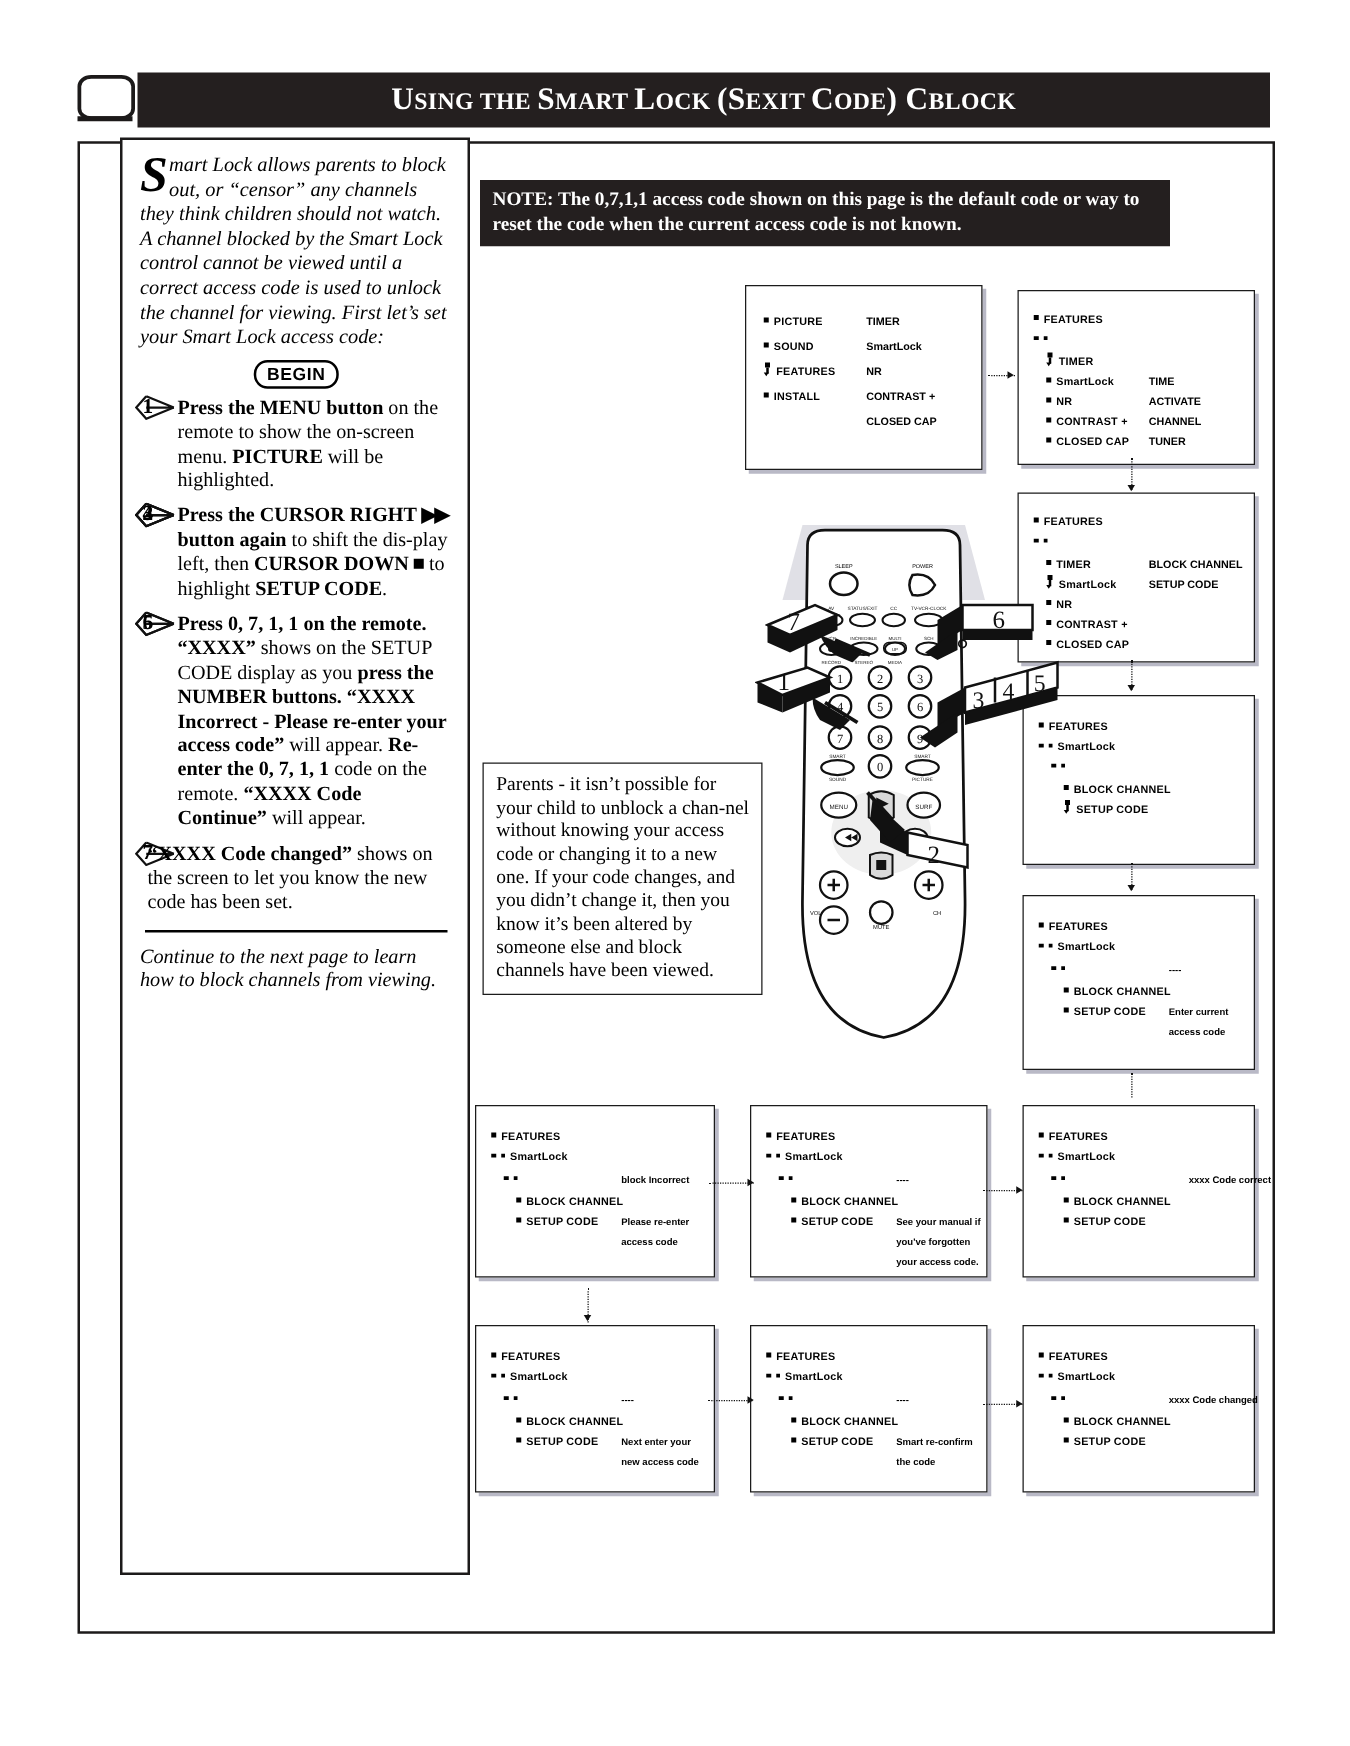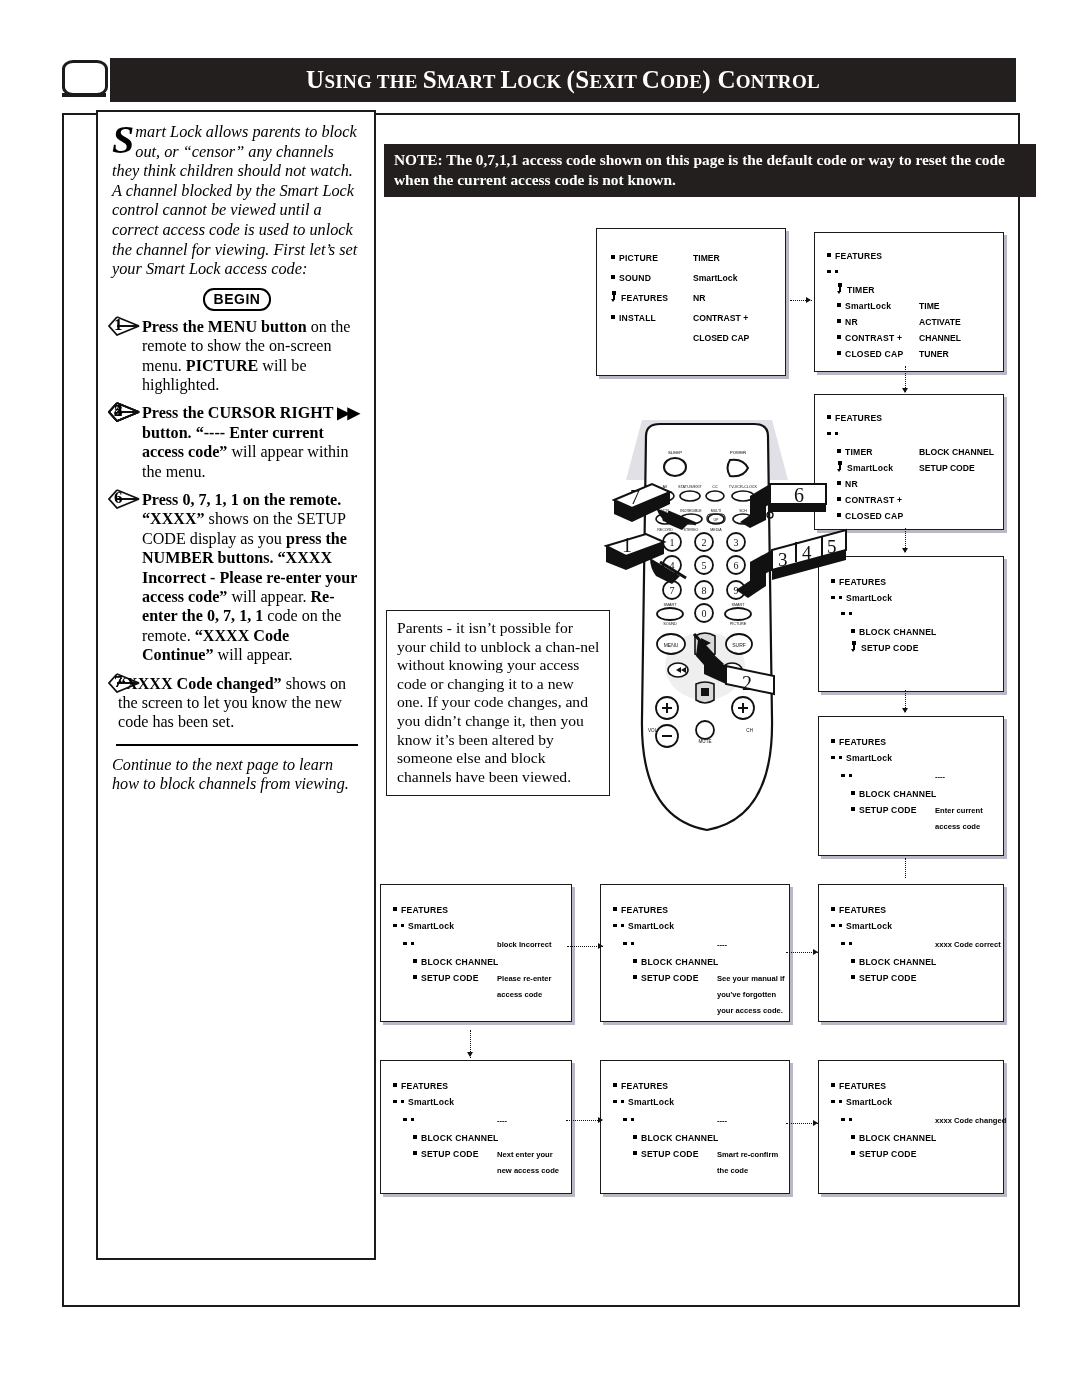--- a/index.html
+++ b/index.html
@@ -42,21 +42,21 @@
   .step .num svg{display:block;}
   .step .num span{position:absolute;left:6px;top:-1px;font-size:17px;font-weight:bold;
         font-family:"Liberation Serif",serif;}
   .step b{font-weight:bold;}
   .sq{display:inline-block;width:8px;height:8px;background:#000;vertical-align:1px;}
   .tri2{letter-spacing:-2px;}
   .hr{border:0;border-top:2px solid #000;margin:12px 4px 10px 4px;}
   .closing{font-style:italic;font-size:16.2px;line-height:19.4px;}
 
   
-  #note{position:absolute;left:384px;top:144px;width:652px;
+  #note{position:absolute;left:384px;top:144px;width:552px;
       background:#241f1f;color:#fff;font-family:"Liberation Serif",serif;
       font-weight:bold;font-size:15.4px;line-height:20px;padding:6px 8px 7px 10px;
       box-sizing:border-box;}
 
   
   .tv{position:absolute;background:#fff;border:1.5px solid #1b1b1b;
       box-shadow:3px 3px 0 #b9b9c6;box-sizing:border-box;
       font-family:"Liberation Sans",sans-serif;}
   .tv .row{position:absolute;white-space:nowrap;}
   .lbl{font-size:8.6px;font-weight:bold;letter-spacing:.2px;}
@@ -98,21 +98,21 @@
 </head>
 <body>
 
 <div id="tv-glyph">
   <div class="screen"></div>
   <div class="base"></div>
 </div>
 
 <div id="title-bar">
   <div class="t">
-    U<span class="sc">SING THE </span>S<span class="sc">MART </span>L<span class="sc">OCK </span>(S<span class="sc">EXIT </span>C<span class="sc">ODE</span>) C<span class="sc">ONTROL</span>
+    U<span class="sc">SING THE </span>S<span class="sc">MART </span>L<span class="sc">OCK </span>(S<span class="sc">EXIT </span>C<span class="sc">ODE</span>) C<span class="sc">BLOCK</span>
   </div>
 </div>
 
 <div id="page-frame"></div>
 
 <div id="note">NOTE: The 0,7,1,1 access code shown on this page is the default code or way to reset the code when the current access code is not known.</div>
 
 <div id="left-col">
   <div class="intro">
     <span class="drop">S</span><span>mart Lock allows parents to block out, or “censor” any channels they think children should not watch. A channel blocked by the Smart Lock control cannot be viewed until a correct access code is used to unlock the channel for viewing. First let’s set your Smart Lock access code:</span>
@@ -141,28 +141,28 @@
             <path d="M9 1 L1 10 L9 19 L31 10" fill="none" stroke="#111" stroke-width="1.8"></path>
           </svg>
           <span>3</span>
         </span></div>
       <div class="step"><span class="num">
           <svg width="34" height="20" viewBox="0 0 34 20">
             <path d="M9 1 L31 10 L9 10" fill="none" stroke="#111" stroke-width="1.8"></path>
             <path d="M9 1 L1 10 L9 19 L31 10" fill="none" stroke="#111" stroke-width="1.8"></path>
           </svg>
           <span>4</span>
+        </span><span><b>Press the CURSOR RIGHT <span class="tri2">▶▶</span> button again</b> to shift the dis-play left, then <b>CURSOR DOWN </b><span class="sq"></span> to highlight <b>SETUP CODE</b>.</span></div>
+      <div class="step"><span class="num">
+          <svg width="34" height="20" viewBox="0 0 34 20">
+            <path d="M9 1 L31 10 L9 10" fill="none" stroke="#111" stroke-width="1.8"></path>
+            <path d="M9 1 L1 10 L9 19 L31 10" fill="none" stroke="#111" stroke-width="1.8"></path>
+          </svg>
+          <span>5</span>
         </span></div>
-      <div class="step"><span class="num">
-          <svg width="34" height="20" viewBox="0 0 34 20">
-            <path d="M9 1 L31 10 L9 10" fill="none" stroke="#111" stroke-width="1.8"></path>
-            <path d="M9 1 L1 10 L9 19 L31 10" fill="none" stroke="#111" stroke-width="1.8"></path>
-          </svg>
-          <span>5</span>
-        </span><span><b>Press the CURSOR RIGHT <span class="tri2">▶▶</span> button. “---- Enter current access code”</b> will appear within the menu.</span></div>
       <div class="step"><span class="num">
           <svg width="34" height="20" viewBox="0 0 34 20">
             <path d="M9 1 L31 10 L9 10" fill="none" stroke="#111" stroke-width="1.8"></path>
             <path d="M9 1 L1 10 L9 19 L31 10" fill="none" stroke="#111" stroke-width="1.8"></path>
           </svg>
           <span>6</span>
         </span><span><b>Press 0, 7, 1, 1 on the remote. “XXXX”</b> shows on the SETUP CODE display as you <b>press the NUMBER buttons. “XXXX Incorrect - Please re-enter your access code”</b> will appear. <b>Re-enter the 0, 7, 1, 1</b> code on the remote. <b>“XXXX Code Continue”</b> will appear.</span></div>
       <div class="step"><span class="num">
           <svg width="34" height="20" viewBox="0 0 34 20">
             <path d="M9 1 L31 10 L9 10" fill="none" stroke="#111" stroke-width="1.8"></path>
@@ -249,21 +249,21 @@
       <div class="row" style="left:32px;top:66px"><span class="lbl"><span class="bul"></span>BLOCK CHANNEL</span></div>
       <div class="row" style="left:32px;top:82px"><span class="lbl"><span class="bul"></span>SETUP CODE</span></div>
       <div class="row" style="left:116px;top:82px"><span class="vsm">See your manual if</span></div>
       <div class="row" style="left:116px;top:98px"><span class="vsm">you've forgotten</span></div>
       <div class="row" style="left:116px;top:114px"><span class="vsm">your access code.</span></div>
     </div>
     <div class="tv" style="left: 818px; top: 884px; width: 186px; height: 138px;">
       <div class="row" style="left:12px;top:14px"><span class="lbl"><span class="bul"></span>FEATURES</span></div>
       <div class="row" style="left:12px;top:30px"><span class="lbl"><span class="bul sm"></span><span class="bul sm"></span>SmartLock</span></div>
       <div class="row" style="left:22px;top:48px"><span class="lbl"><span class="bul sm"></span><span class="bul sm"></span></span></div>
-      <div class="row" style="left:116px;top:48px"><span class="vsm">xxxx Code correct</span></div>
+      <div class="row" style="left:132px;top:48px"><span class="vsm">xxxx Code correct</span></div>
       <div class="row" style="left:32px;top:66px"><span class="lbl"><span class="bul"></span>BLOCK CHANNEL</span></div>
       <div class="row" style="left:32px;top:82px"><span class="lbl"><span class="bul"></span>SETUP CODE</span></div>
     </div>
     <div class="tv" style="left: 380px; top: 1060px; width: 192px; height: 134px;">
       <div class="row" style="left:12px;top:14px"><span class="lbl"><span class="bul"></span>FEATURES</span></div>
       <div class="row" style="left:12px;top:30px"><span class="lbl"><span class="bul sm"></span><span class="bul sm"></span>SmartLock</span></div>
       <div class="row" style="left:22px;top:48px"><span class="lbl"><span class="bul sm"></span><span class="bul sm"></span></span></div>
       <div class="row" style="left:116px;top:48px"><span class="vsm">----</span></div>
       <div class="row" style="left:32px;top:66px"><span class="lbl"><span class="bul"></span>BLOCK CHANNEL</span></div>
       <div class="row" style="left:32px;top:82px"><span class="lbl"><span class="bul"></span>SETUP CODE</span></div>

